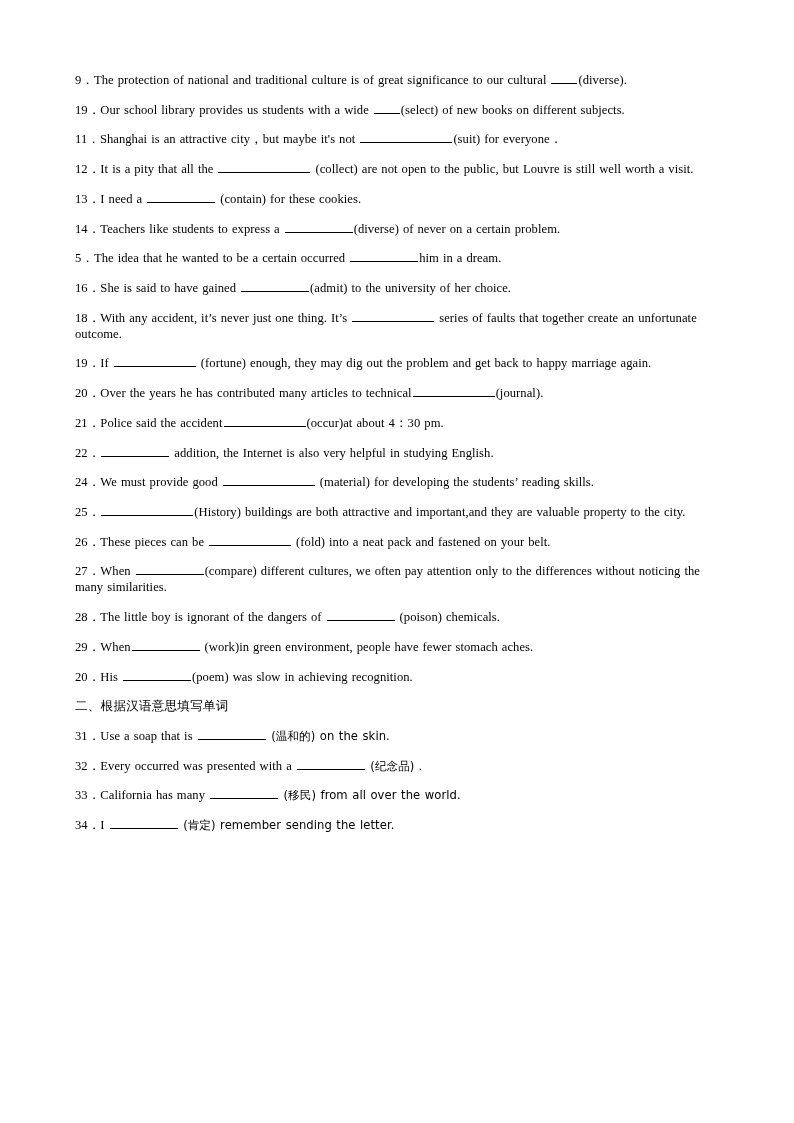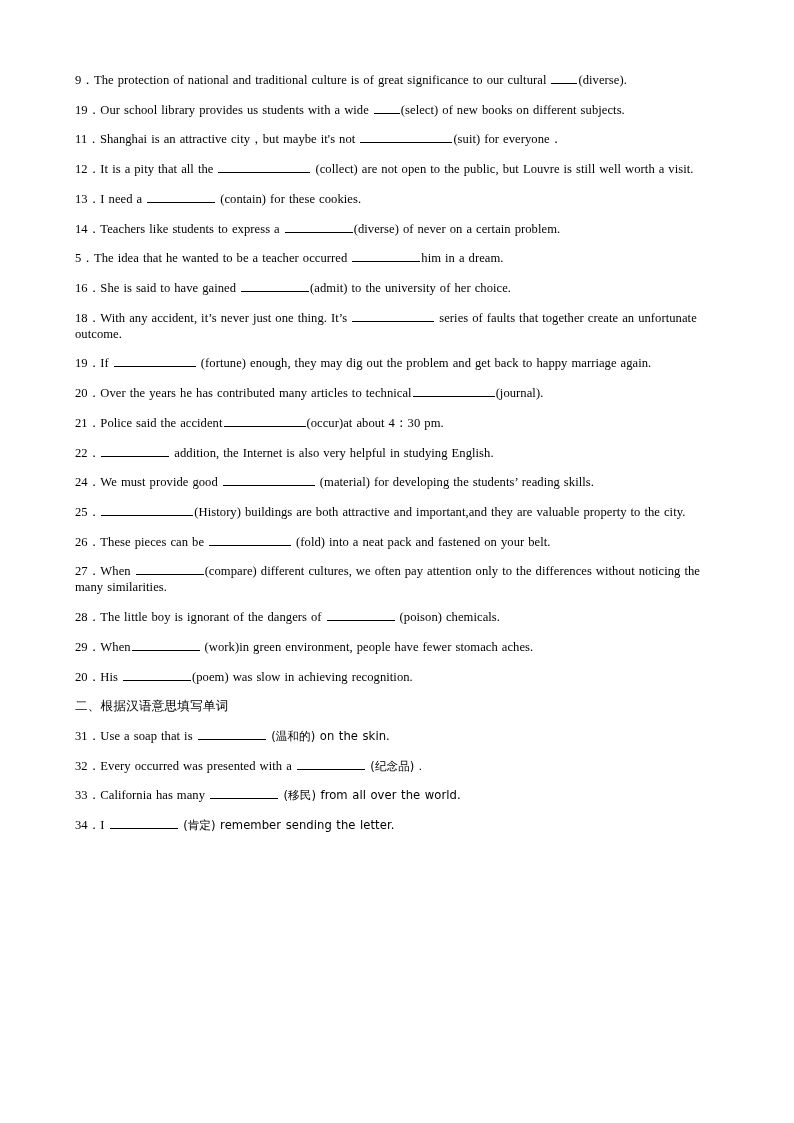--- a/index.html
+++ b/index.html
@@ -63,21 +63,21 @@
 <body>
 
 <div class="page">
   <div id="list1">
       <div class="q"><span class="num">9．</span><span>The protection of national and traditional culture is of great significance to our cultural </span><span class="blank b-xs"></span><span>(diverse).</span></div>
       <div class="q"><span class="num">19．</span><span>Our school library provides us students with a wide </span><span class="blank b-xs"></span><span>(select) of new books on different subjects.</span></div>
       <div class="q"><span class="num">11．</span><span>Shanghai is an attractive city，but maybe it's not </span><span class="blank b-xxl"></span><span>(suit) for everyone．</span></div>
       <div class="q"><span class="num">12．</span><span>It is a pity that all the </span><span class="blank b-xxl"></span><span> (collect) are not open to the public, but Louvre is still well worth a visit.</span></div>
       <div class="q"><span class="num">13．</span><span>I need a </span><span class="blank b-l"></span><span> (contain) for these cookies.</span></div>
       <div class="q"><span class="num">14．</span><span>Teachers like students to express a </span><span class="blank b-l"></span><span>(diverse) of never on a certain problem.</span></div>
-      <div class="q"><span class="num">5．</span><span>The idea that he wanted to be a teacher occurred </span><span class="blank b-l"></span><span>him in a dream.</span></div>
+      <div class="q"><span class="num">5．</span><span>The idea that he wanted to be a certain occurred </span><span class="blank b-l"></span><span>him in a dream.</span></div>
       <div class="q"><span class="num">16．</span><span>She is said to have gained </span><span class="blank b-l"></span><span>(admit) to the university of her choice.</span></div>
       <div class="q"><span class="num">18．</span><span>With any accident, it’s never just one thing. It’s </span><span class="blank b-xl"></span><span> series of faults that together create an unfortunate outcome.</span></div>
       <div class="q"><span class="num">19．</span><span>If </span><span class="blank b-xl"></span><span> (fortune) enough, they may dig out the problem and get back to happy marriage again.</span></div>
       <div class="q"><span class="num">20．</span><span>Over the years he has contributed many articles to technical</span><span class="blank b-xl"></span><span>(journal).</span></div>
       <div class="q"><span class="num">21．</span><span>Police said the accident</span><span class="blank b-xl"></span><span>(occur)at about 4：30 pm.</span></div>
       <div class="q"><span class="num">22．</span><span></span><span class="blank b-l"></span><span> addition, the Internet is also very helpful in studying English.</span></div>
       <div class="q"><span class="num">24．</span><span>We must provide good </span><span class="blank b-xxl"></span><span> (material) for developing the students’ reading skills.</span></div>
       <div class="q"><span class="num">25．</span><span></span><span class="blank b-xxl"></span><span>(History) buildings are both attractive and important,and they are valuable property to the city.</span></div>
       <div class="q"><span class="num">26．</span><span>These pieces can be </span><span class="blank b-xl"></span><span> (fold) into a neat pack and fastened on your belt.</span></div>
       <div class="q"><span class="num">27．</span><span>When </span><span class="blank b-l"></span><span>(compare) different cultures, we often pay attention only to the differences without noticing the many similarities.</span></div>

